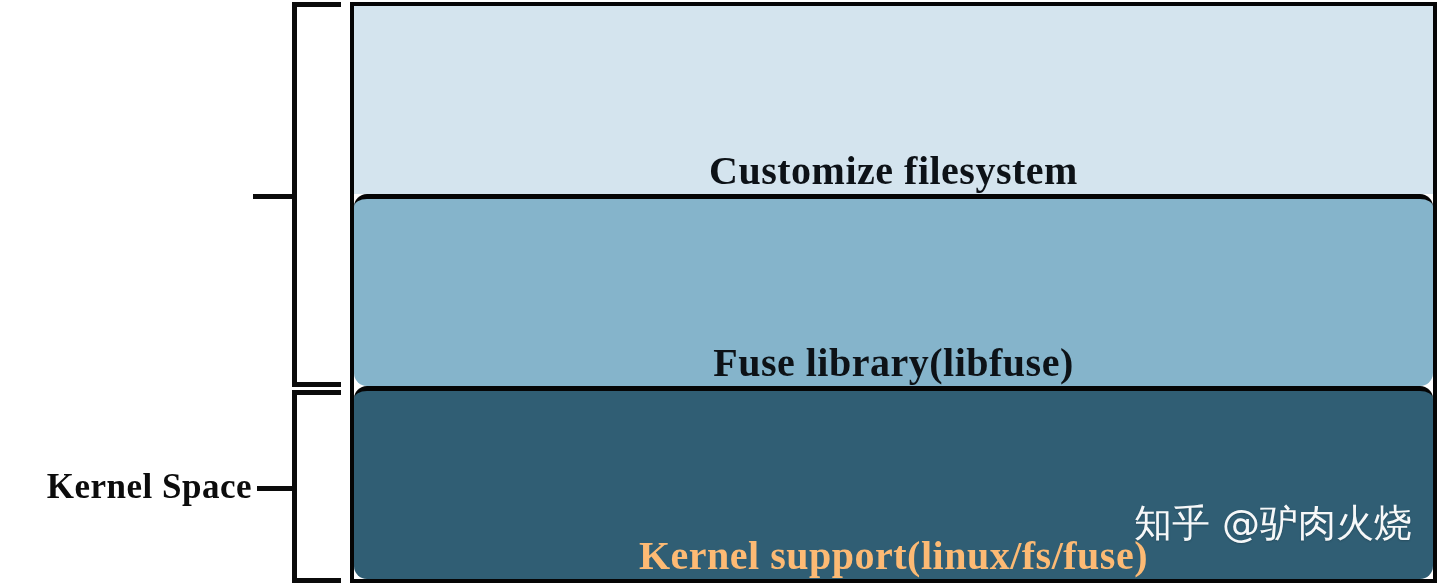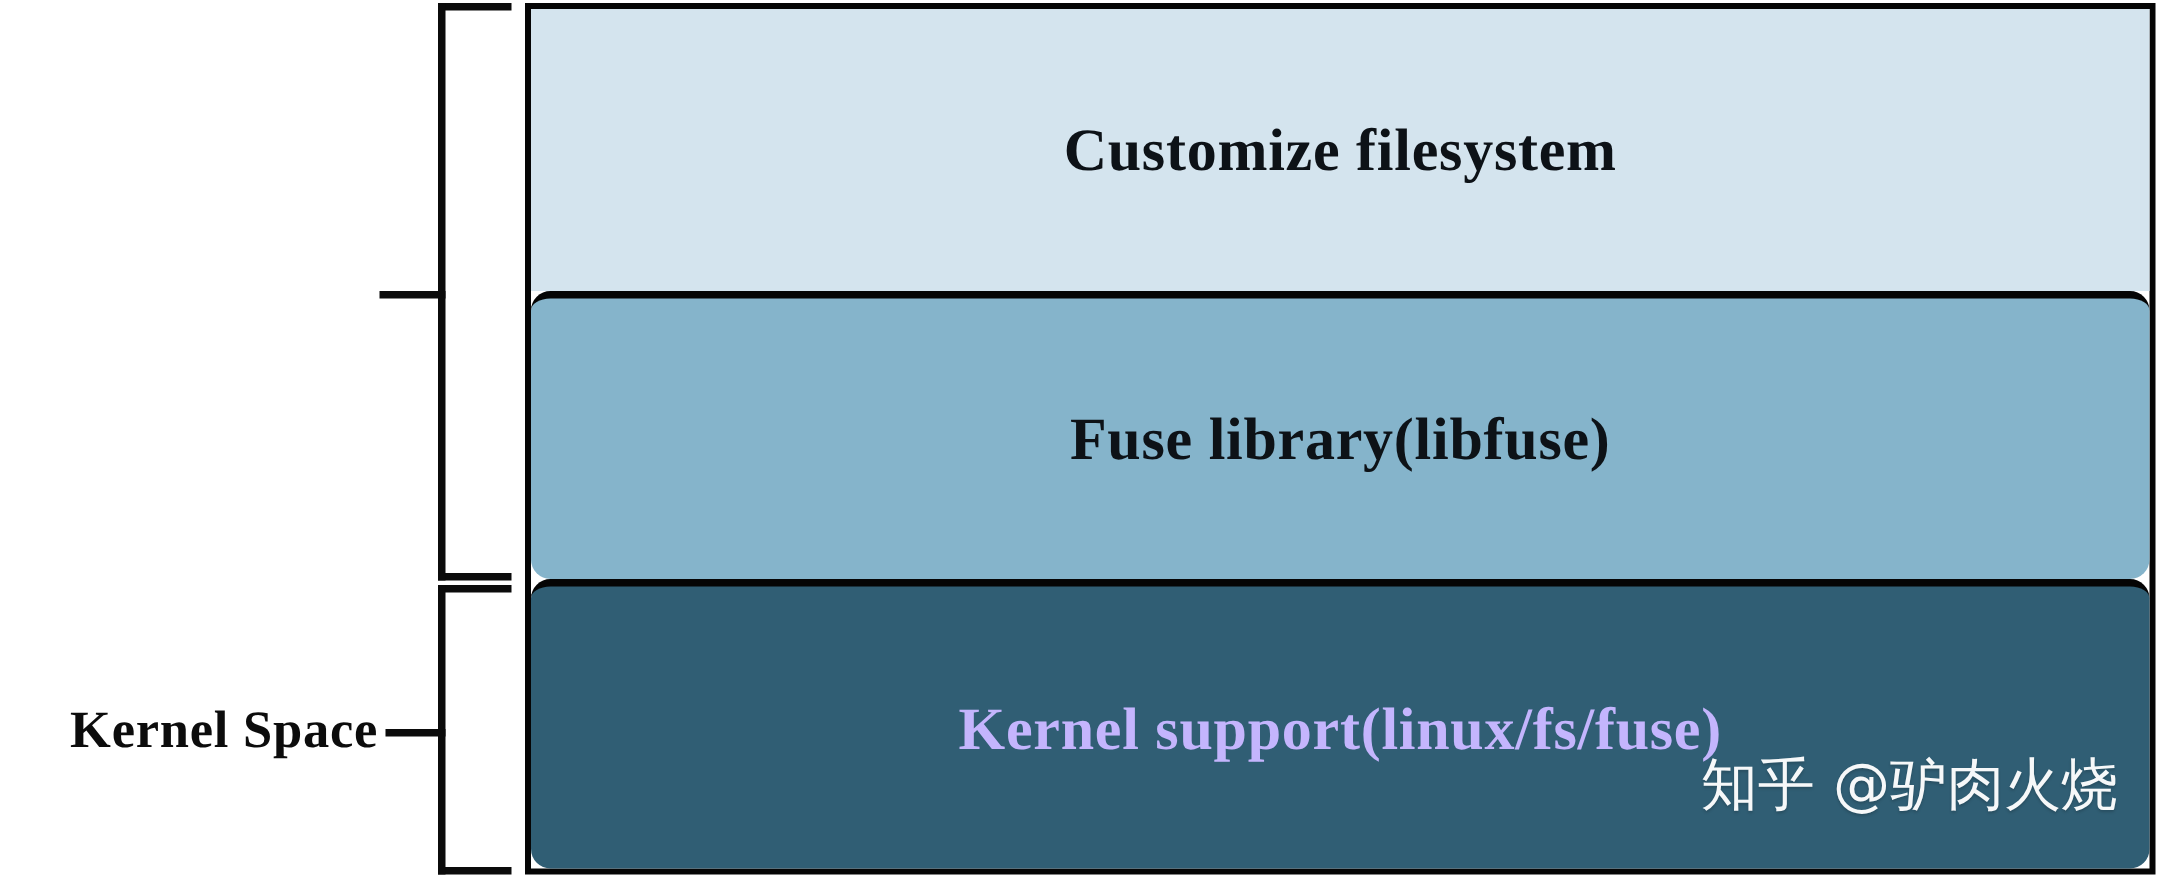--- a/index.html
+++ b/index.html
@@ -61,21 +61,21 @@
     width: 1087px;
     height: 581px;
     box-sizing: border-box;
     border: 4px solid #050505;
     display: flex;
     flex-direction: column;
   }
   .layer {
     flex: 1;
     display: flex;
-    align-items: center;
+    align-items: flex-end;
     justify-content: center;
   }
   .layer + .layer {
     border-top: 5px solid #050505;
     border-radius: 13px;
   }
   .layer .layer-text {
     font-weight: bold;
     font-size: 40px;
     letter-spacing: 0.5px;
@@ -111,19 +111,19 @@
   <div class="bracket kernel"></div>
 
   <div class="stack">
     <div class="layer" style="background-color: rgb(212, 228, 238);">
       <span class="layer-text" style="color: rgb(13, 18, 23);">Customize filesystem</span>
     </div>
     <div class="layer" style="background-color: rgb(133, 180, 203);">
       <span class="layer-text" style="color: rgb(13, 18, 23);">Fuse library(libfuse)</span>
     </div>
     <div class="layer" style="background-color: rgb(48, 94, 116);">
-      <span class="layer-text" style="color: #c4b5fd;">Kernel support(linux/fs/fuse)</span>
+      <span class="layer-text" style="color: #fdba74;">Kernel support(linux/fs/fuse)</span>
     </div>
   </div>
 
   <div class="watermark">知乎 @驴肉火烧</div>
 
 </div>
 
 </body></html>

